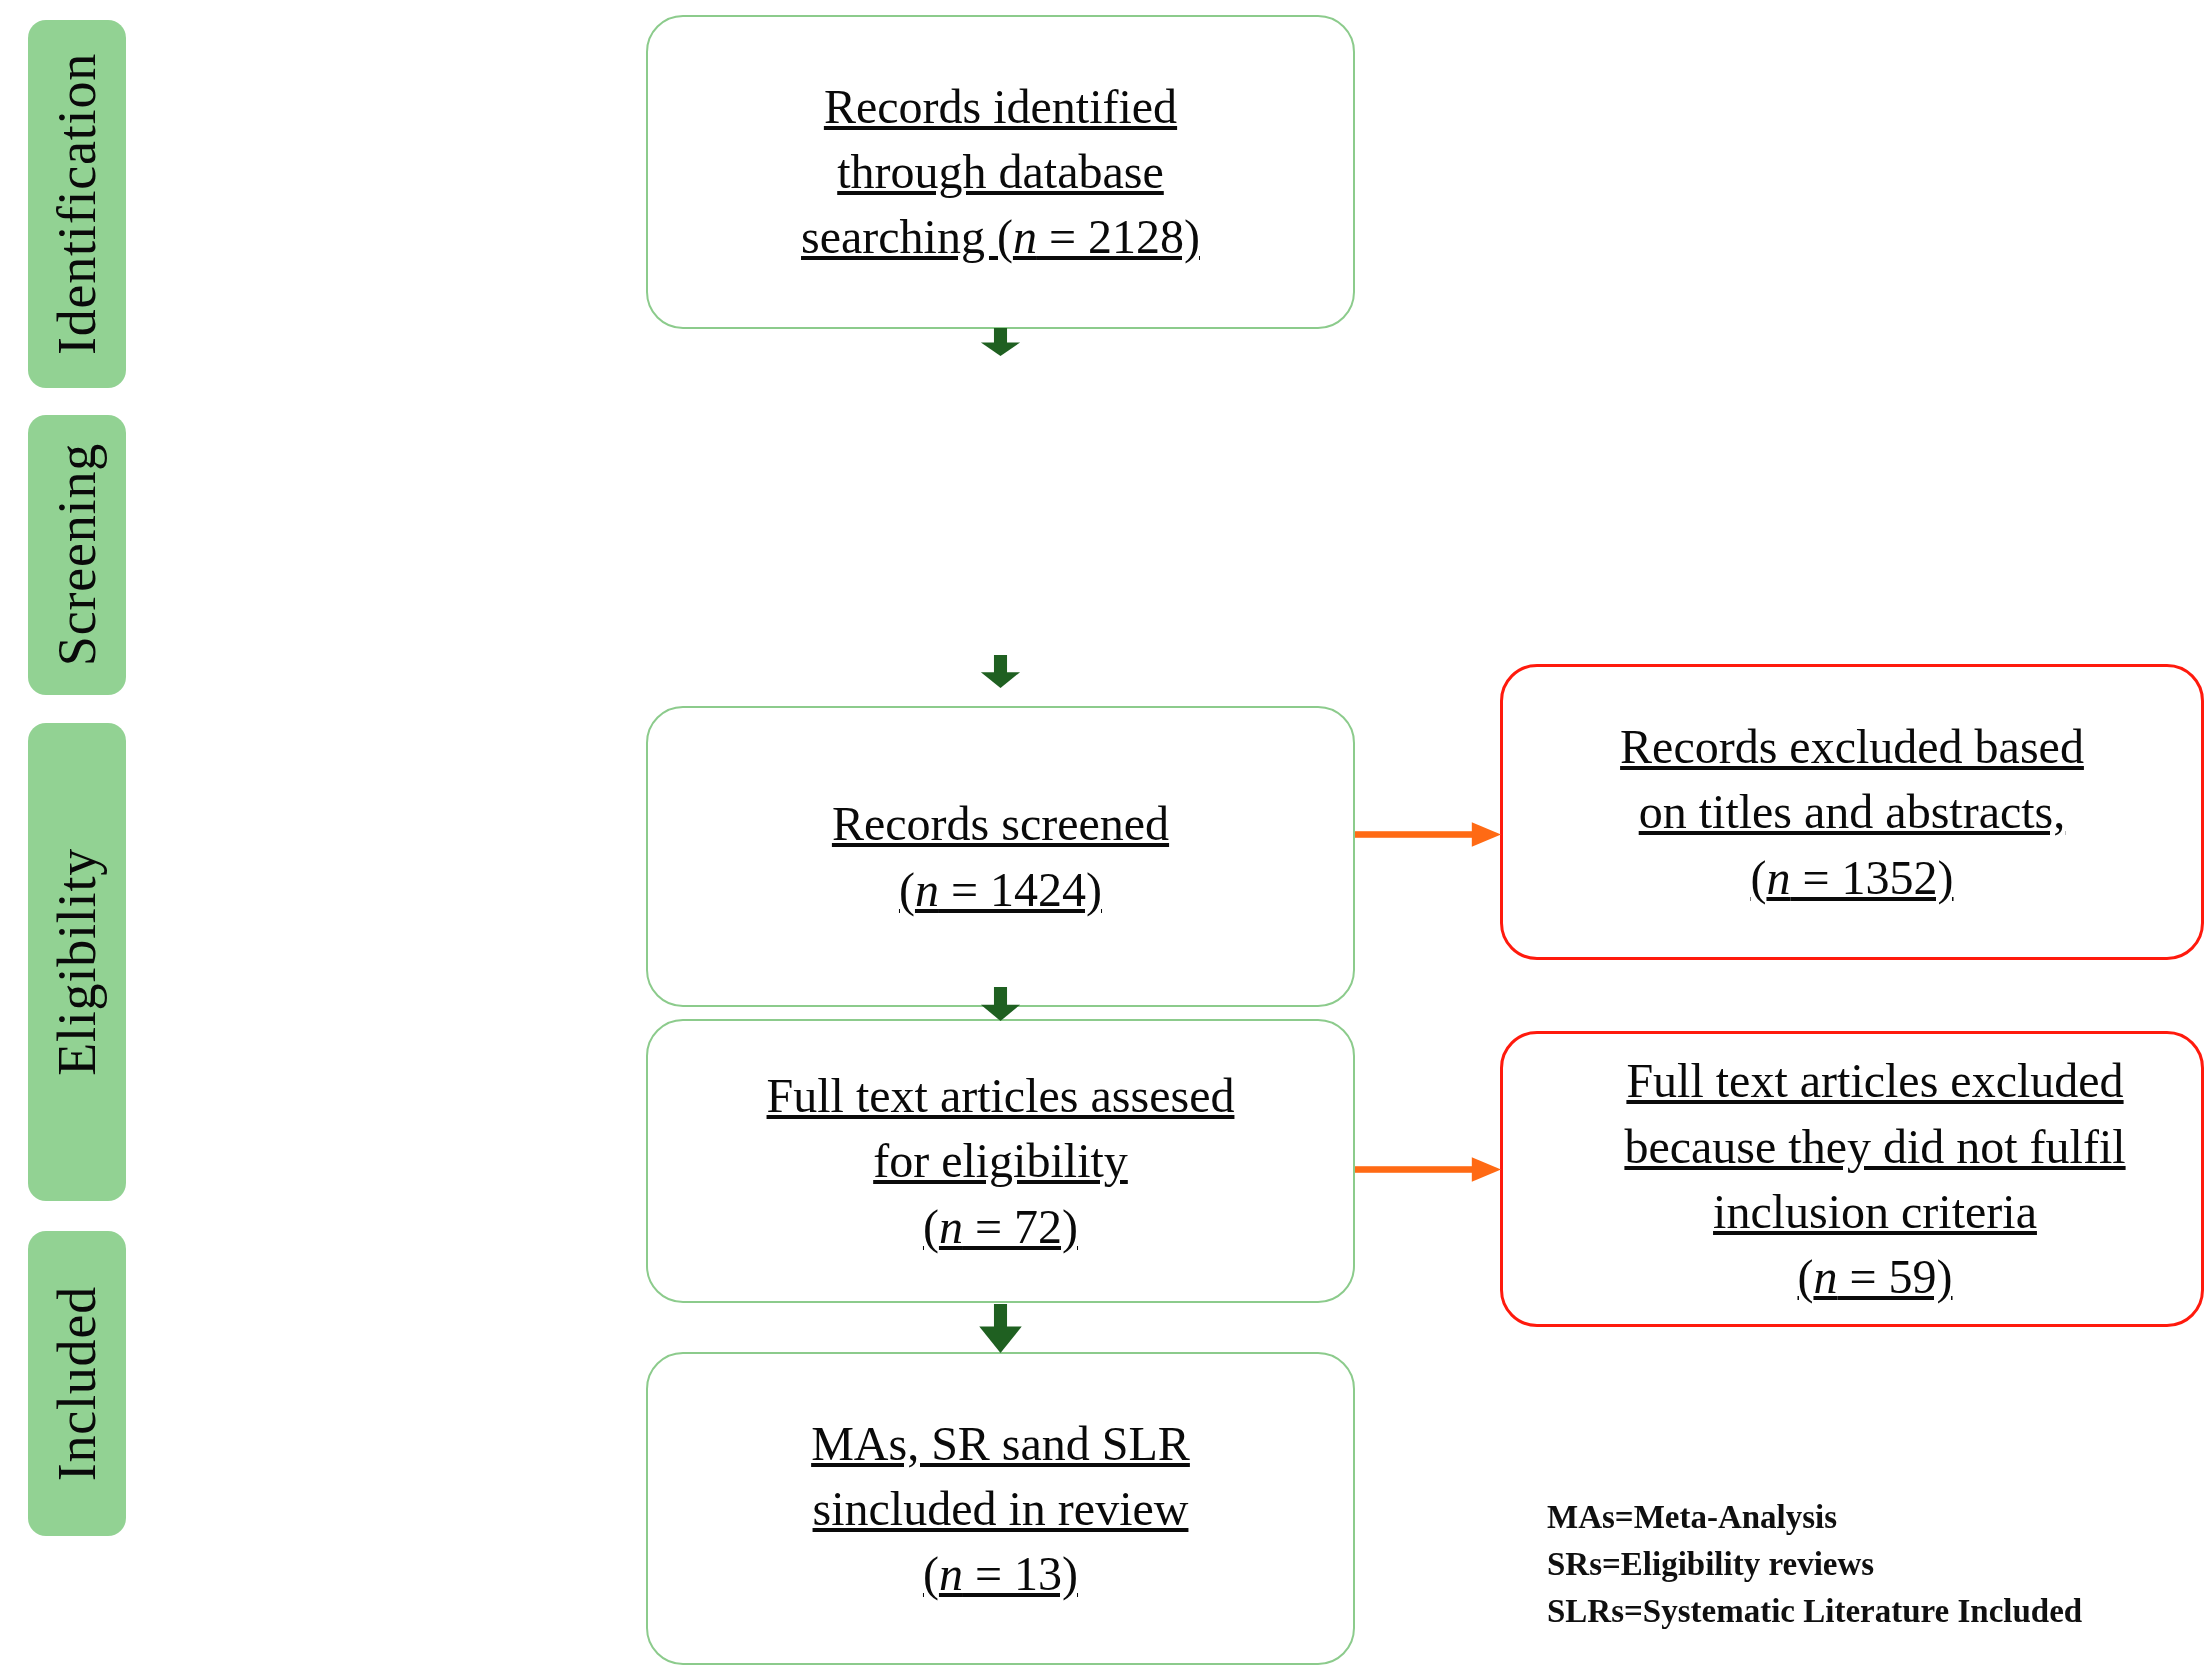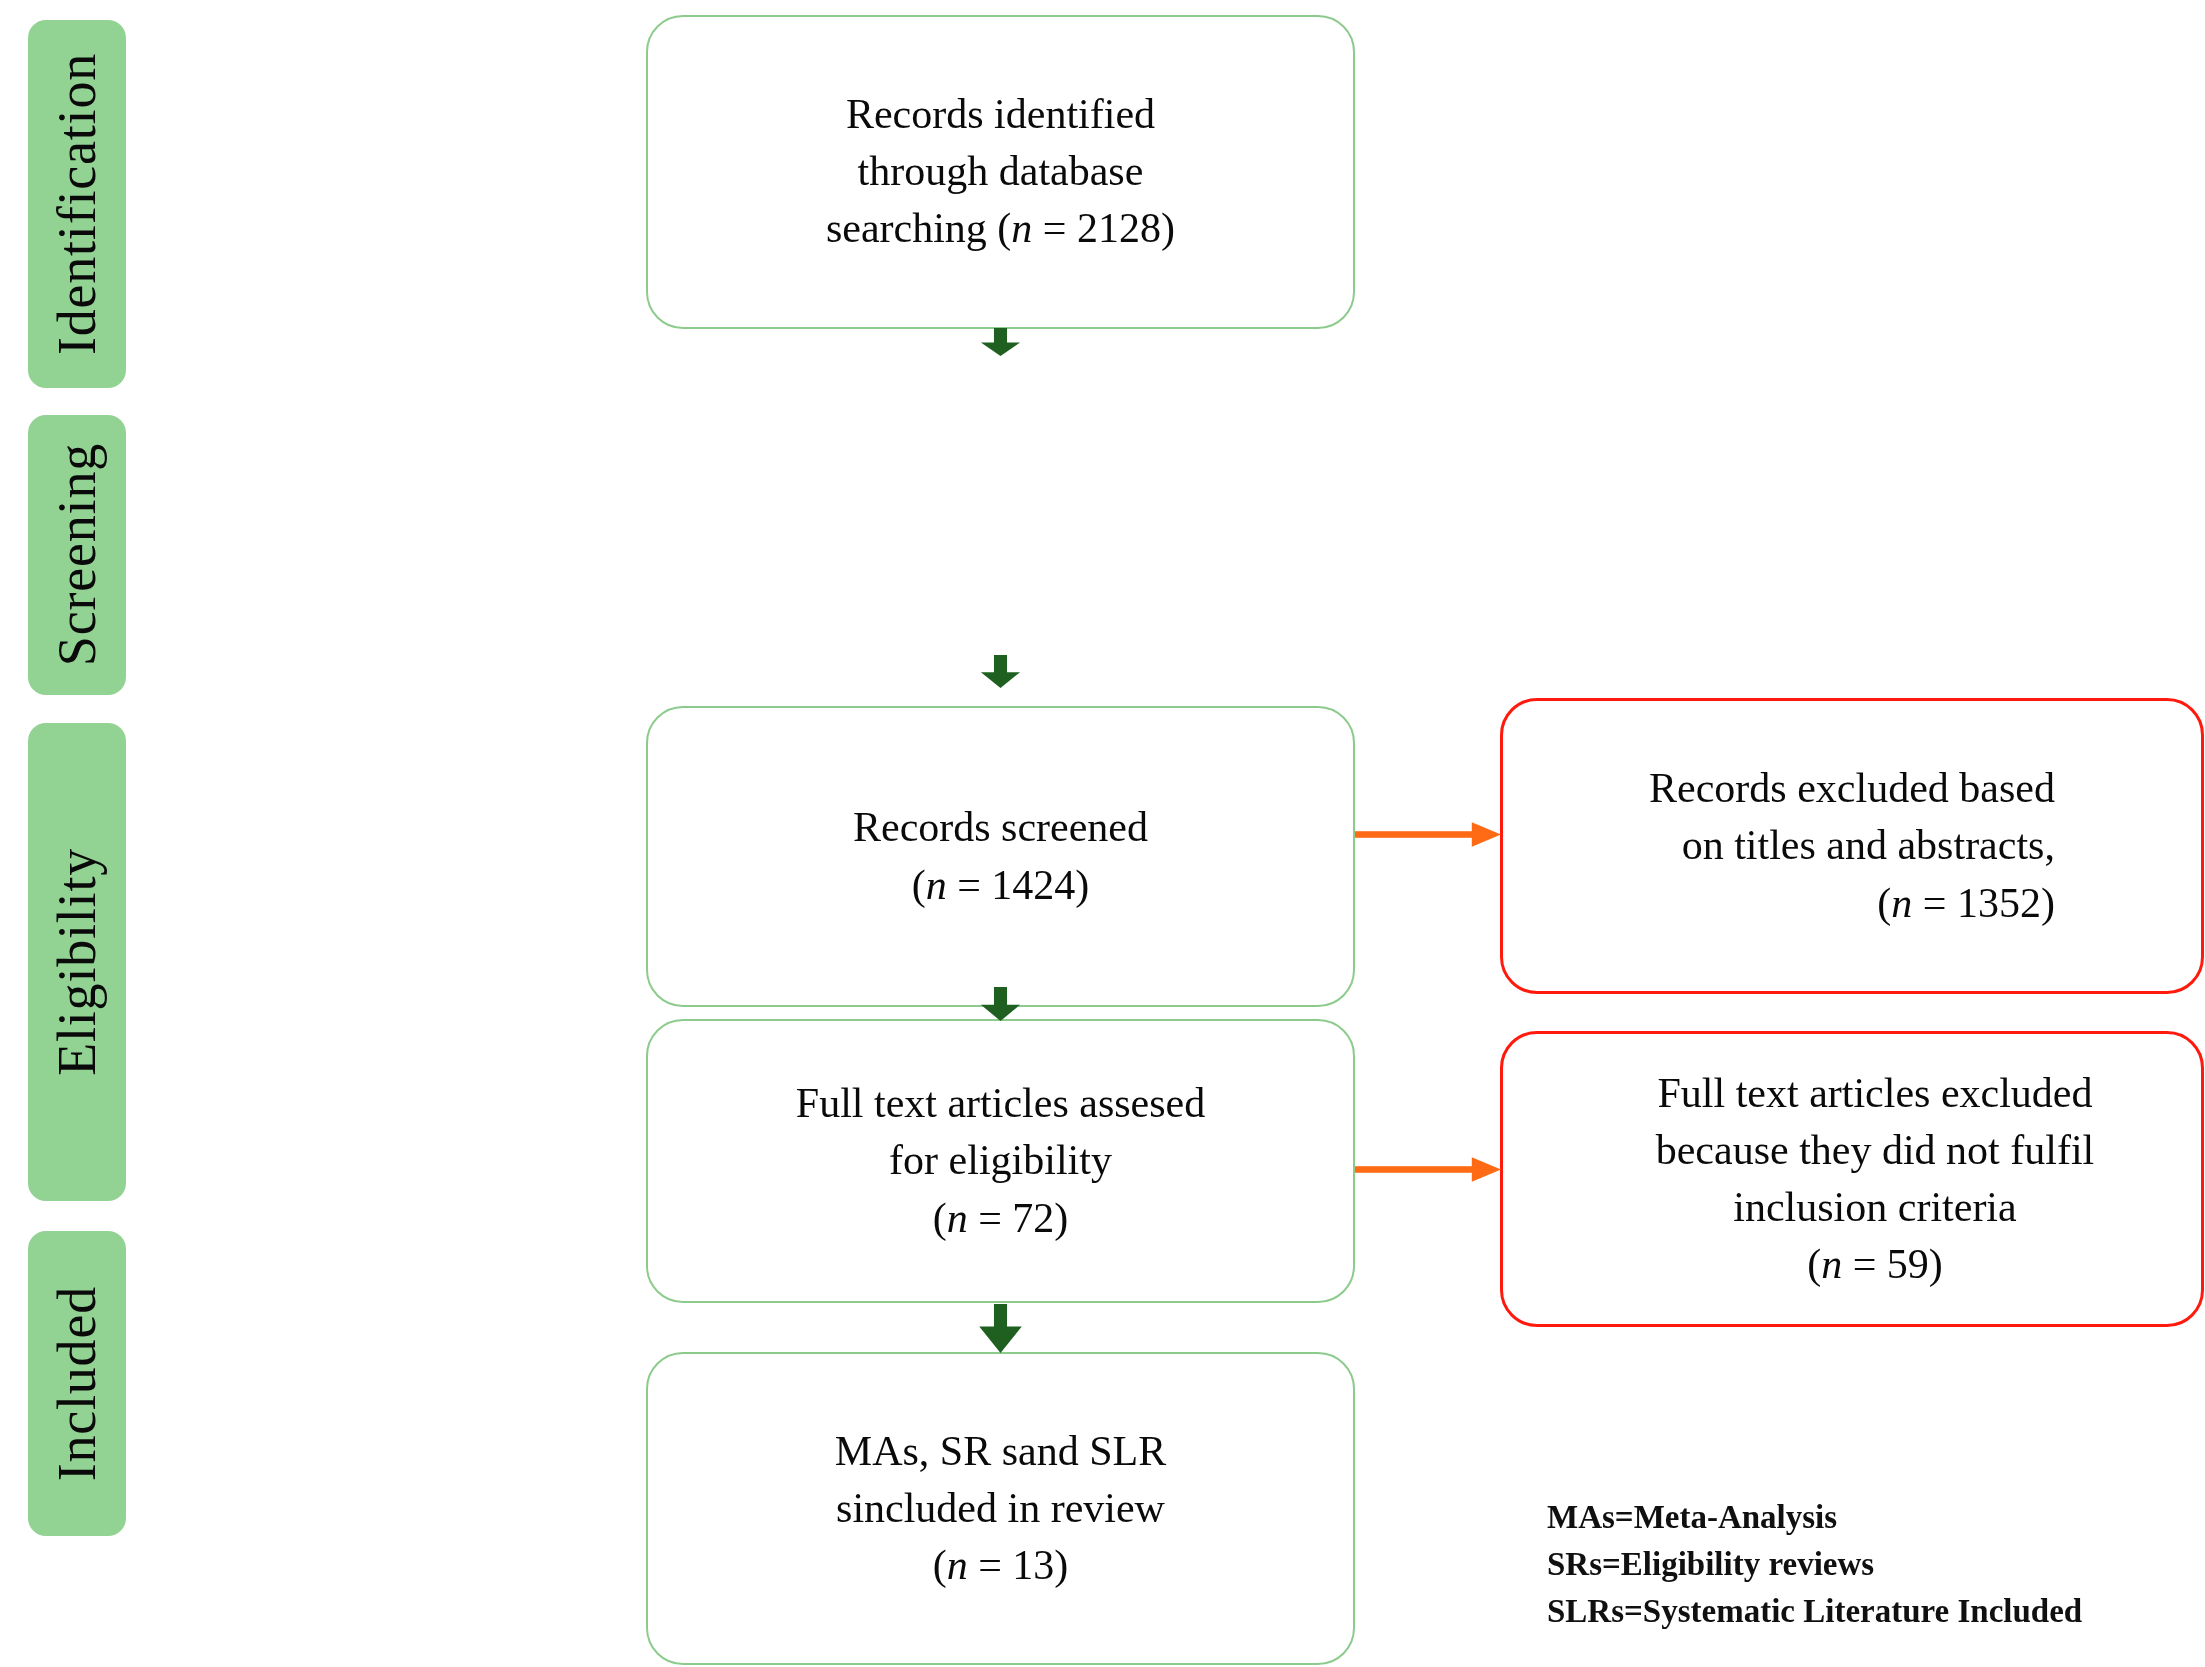--- a/index.html
+++ b/index.html
@@ -57,25 +57,26 @@
     left: 646px;
     width: 709px;
   }
   .flow-box.red {
     border: 3.3px solid #FF1A0D;
     left: 1500px;
     width: 704px;
   }
   .flow-text {
     font-family: "Liberation Serif", "DejaVu Serif", serif;
-    font-size: 42px;
+    font-size: 48px;
     line-height: 1.36;
     color: #0a0a0a;
     padding: 0 21px;
     white-space: pre-line;
+    text-decoration: underline;
   }
   .flow-text .nvar {
     font-style: italic;
   }
 
   
   .arrow-down {
     position: absolute;
     width: 49px;
   }
@@ -129,21 +130,21 @@
   <div class="flow-box green" id="mainbox-2" style="top: 686px; height: 301px; margin-top: 20px;">
     <div class="flow-text">Records screened<br>(<span class="nvar">n</span> = 1424)</div>
   </div>
   <div class="flow-box green" id="mainbox-3" style="top: 1019px; height: 284px;">
     <div class="flow-text">Full  text articles assesed<br>for eligibility<br>(<span class="nvar">n</span> = 72)</div>
   </div>
   <div class="flow-box green" id="mainbox-4" style="top: 1352px; height: 313px;">
     <div class="flow-text">MAs, SR sand SLR<br>sincluded in review<br>(<span class="nvar">n</span> = 13)</div>
   </div>
 
-  <div class="flow-box red" id="exclbox-0" style="top: 698px; height: 296px; text-align: right;">
+  <div class="flow-box red" id="exclbox-0" style="top: 664px; height: 296px;">
     <div class="flow-text">Records excluded based<br>on titles and abstracts,<br>(<span class="nvar">n</span> = 1352)</div>
   </div>
   <div class="flow-box red" id="exclbox-1" style="top: 1031px; height: 296px; padding-left: 46px;">
     <div class="flow-text">Full  text articles excluded<br>because they did  not fulfil<br>inclusion criteria<br>(<span class="nvar">n</span> = 59)</div>
   </div>
 
   <div class="arrow-down" id="arrdown-0" style="left: 976px; top: 328px; height: 28px;">
     <svg viewBox="0 0 60 100" preserveAspectRatio="none">
       <rect x="22" y="0" width="16" height="58" fill="#1F6021"></rect>
       <polygon points="6,52 54,52 30,100" fill="#1F6021"></polygon>

